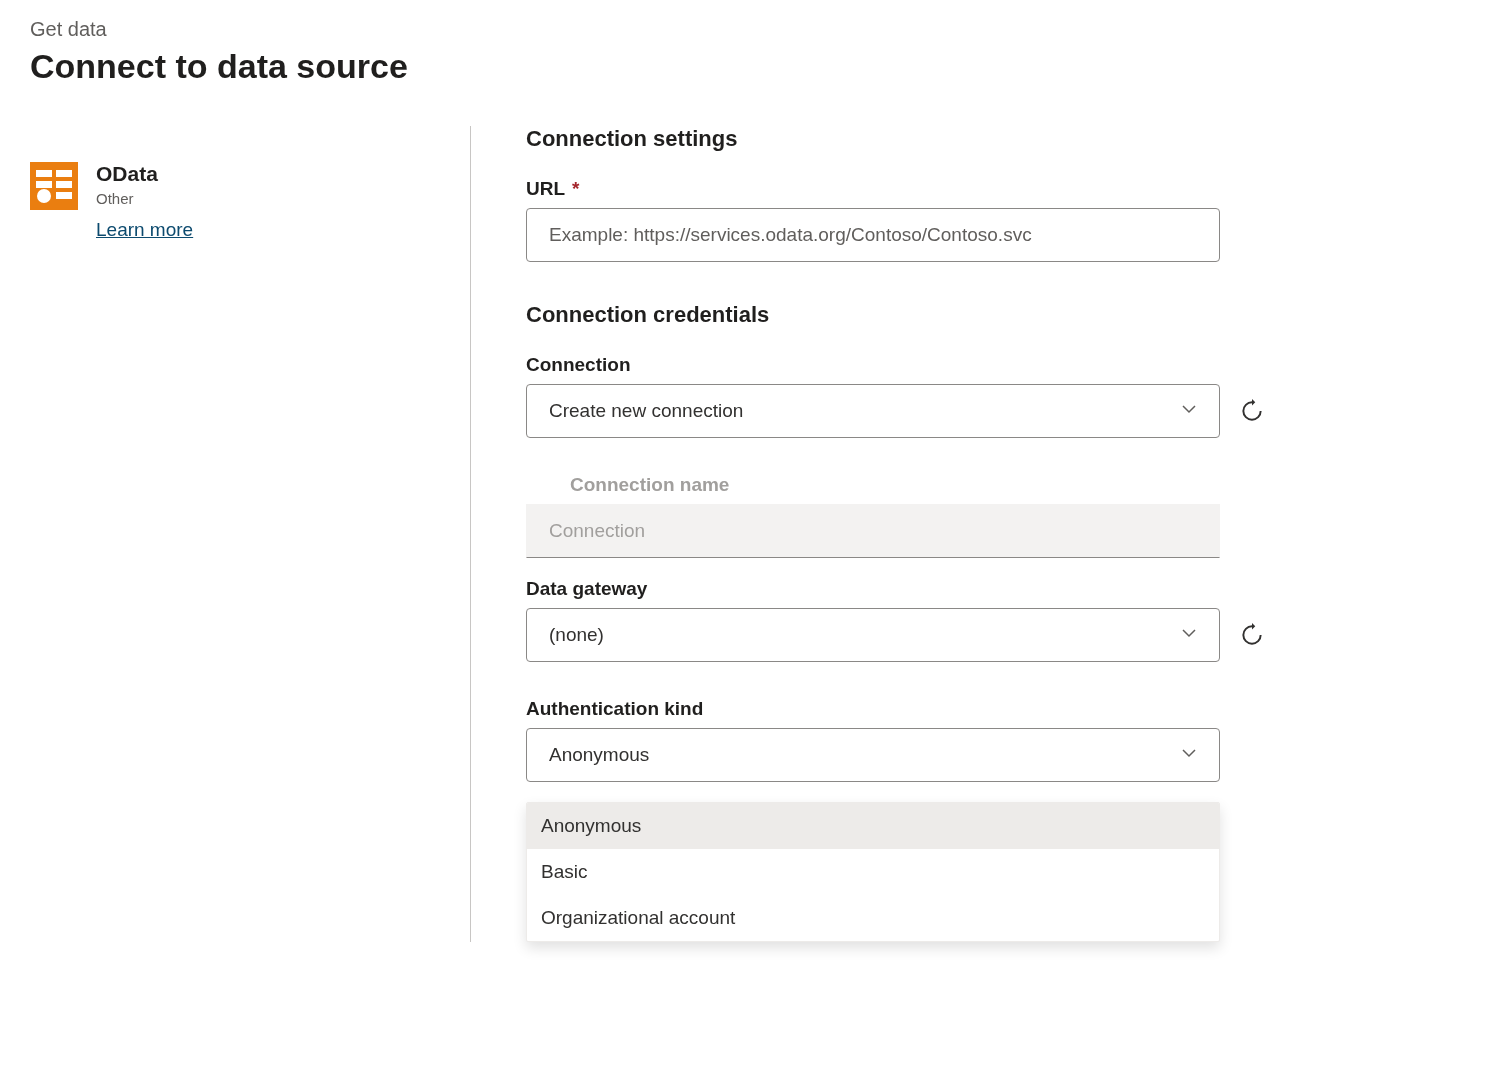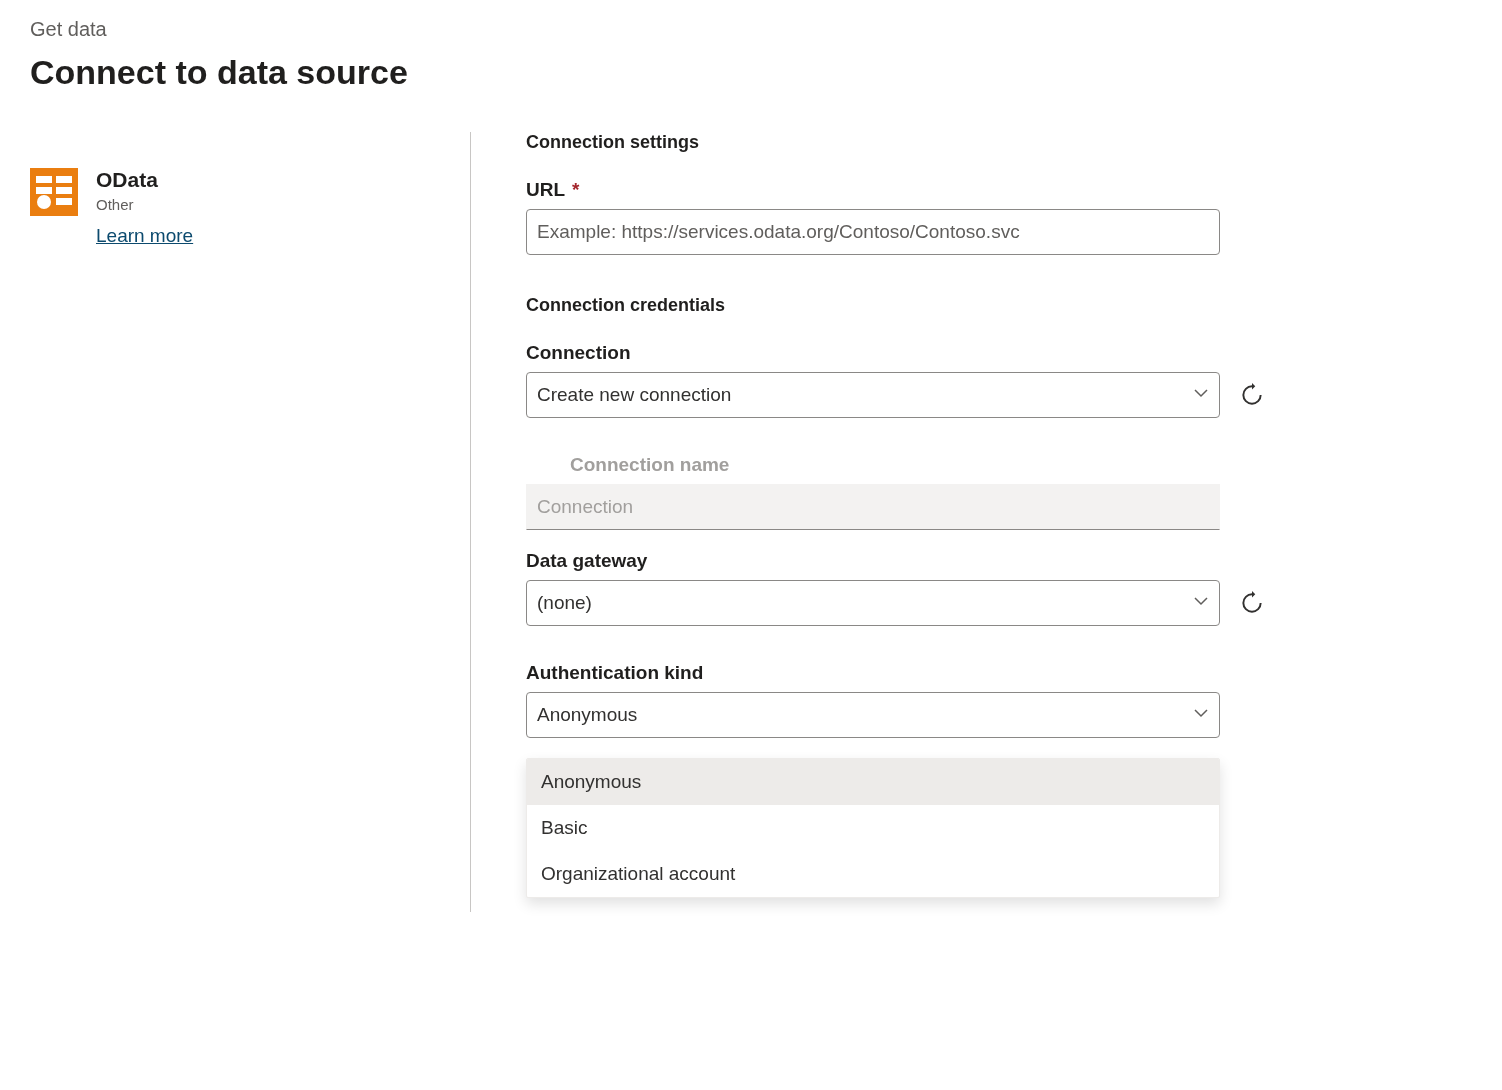--- a/index.html
+++ b/index.html
@@ -6,21 +6,21 @@
     body {
       font-family: "Segoe UI", -apple-system, BlinkMacSystemFont, sans-serif;
       background: #fff;
       color: #323130;
       width: 1502px;
       padding: 18px 30px;
     }
     .breadcrumb {
       font-size: 20px;
       color: #605e5c;
-      margin-bottom: 12px;
+      margin-bottom: 6px;
     }
     .page-title {
       font-size: 34px;
       font-weight: 600;
       color: #201f1e;
       margin-bottom: 40px;
     }
     .body-row {
       display: flex;
       align-items: flex-start;
@@ -63,21 +63,21 @@
       align-self: stretch;
       background: #c8c6c4;
       min-height: 780px;
     }
     .right-col {
       padding-left: 55px;
       flex: 1;
       max-width: 1000px;
     }
     .section-heading {
-      font-size: 18px;
+      font-size: 22px;
       font-weight: 700;
       color: #201f1e;
       margin-bottom: 26px;
     }
     .section-heading.mt {
       margin-top: 40px;
     }
     .field-label {
       font-size: 19px;
       font-weight: 600;
@@ -94,24 +94,24 @@
       margin-left: 2px;
     }
     .field-row {
       display: flex;
       align-items: center;
       gap: 18px;
       margin-bottom: 36px;
     }
     .text-input, .select-box, .disabled-input {
       width: 694px;
-      height: 46px;
+      height: 54px;
       border: 1px solid #8a8886;
       border-radius: 4px;
-      padding: 0 10px;
+      padding: 0 22px;
       font-size: 19px;
       font-family: inherit;
       background: #fff;
       color: #323130;
     }
     .text-input::placeholder { color: #605e5c; }
     .select-box {
       display: flex;
       align-items: center;
       justify-content: space-between;

